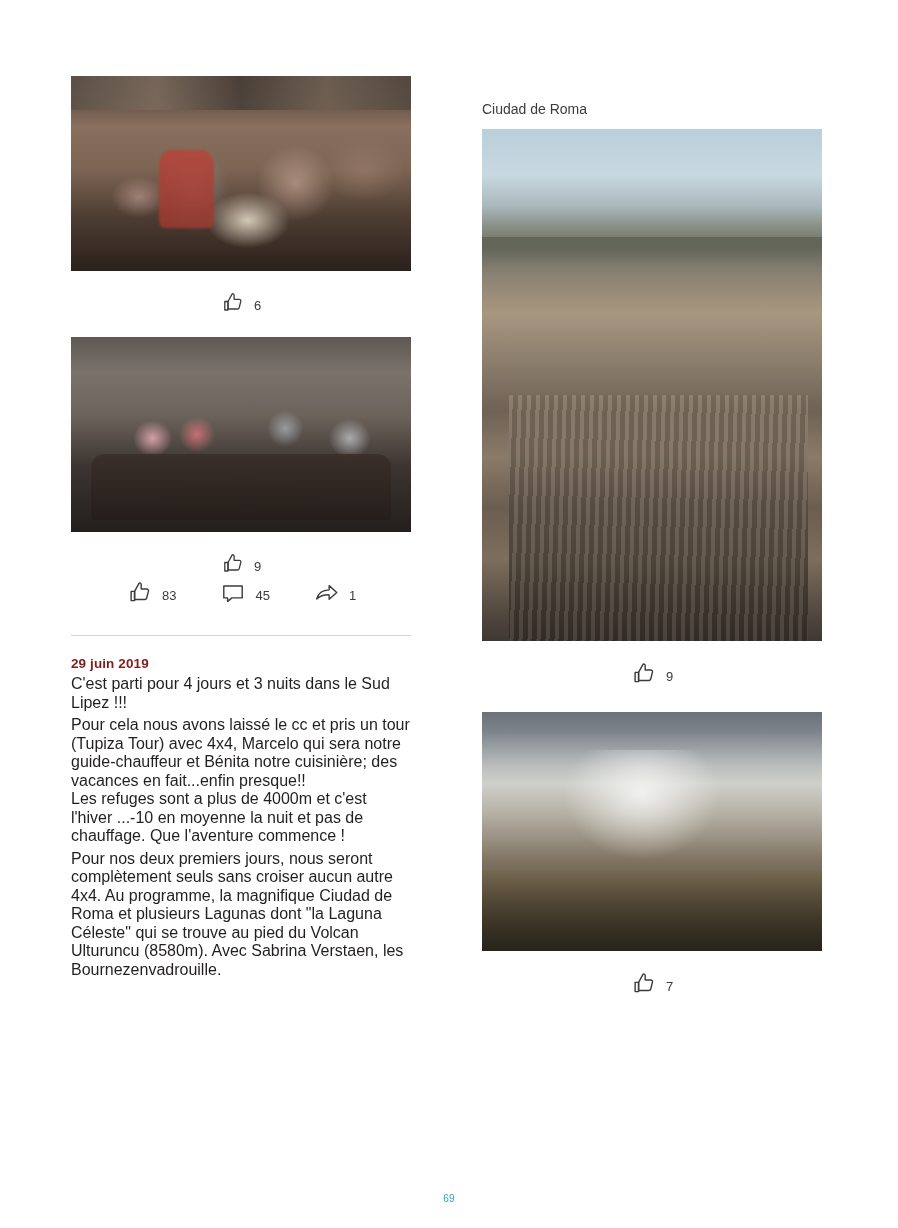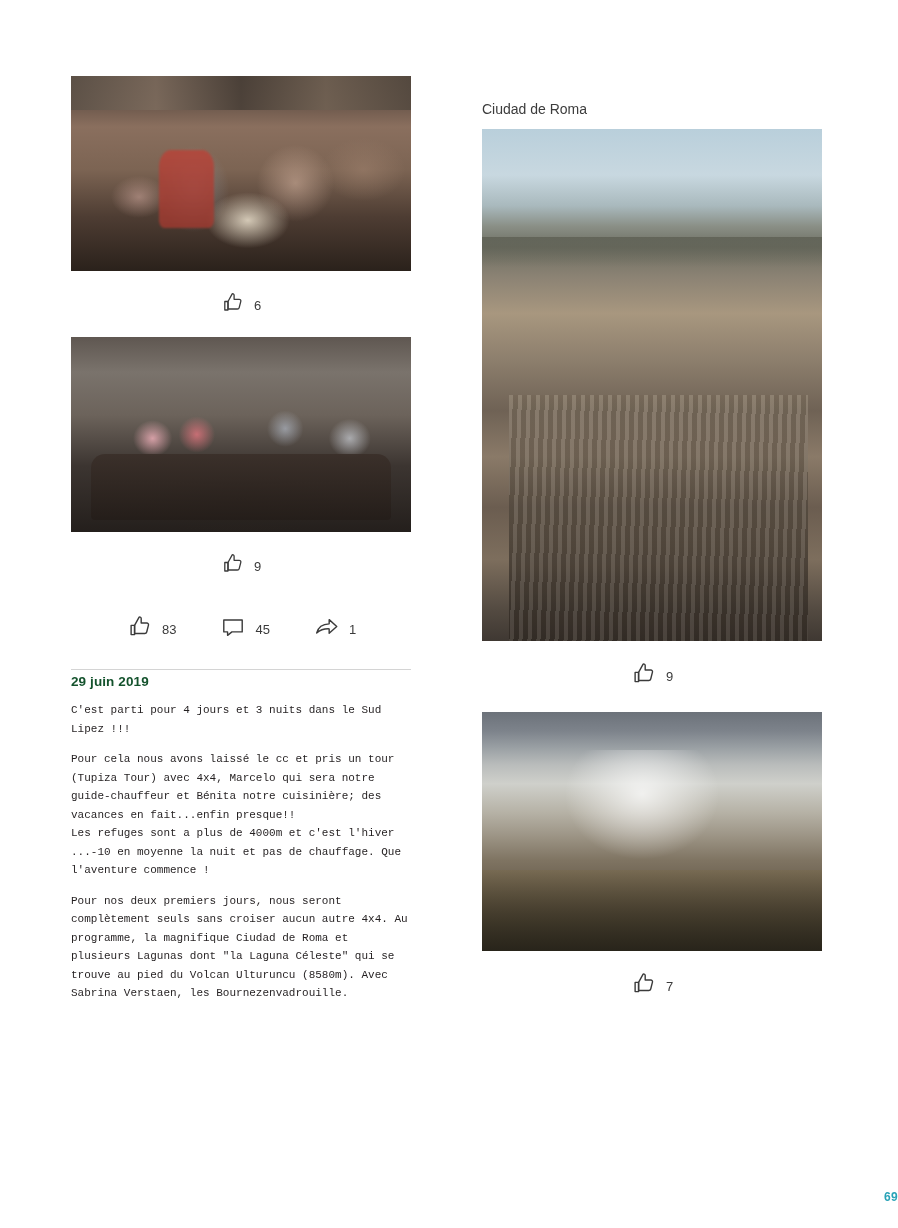--- a/index.html
+++ b/index.html
@@ -155,61 +155,59 @@
   .reaction .count {
     font-size: 13px;
     color: #3b3b3b;
     line-height: 1;
   }
   .ico { display: block; }
 
   .row-stats {
     display: flex;
     align-items: flex-end;
-    margin-top: 34px;
     padding-left: 0;
   }
   .row-stats .reaction:first-child { margin-left: 56px; }
 
   hr.sep {
     border: none;
     border-top: 1px solid #d4d4d4;
     margin: 25px 0 0 0;
   }
 
   
   .date {
     font-size: 13.5px;
     font-weight: bold;
-    color: #14532d;
-    margin-top: 4px;
+    color: #7f1d1d;
+    margin-top: 20px;
     letter-spacing: .1px;
   }
   .para {
-    font-size: 11px;
+    font-size: 16px;
     line-height: 18.5px;
     color: #231f20;
-    margin-top: 12px;
+    margin-top: 4px;
     white-space: pre-line;
-    font-family: Liberation Mono, monospace;
   }
   .caption {
     font-size: 14px;
     color: #3c3c3c;
     margin-bottom: 11px;
     line-height: 18px;
   }
 
   .folio {
     position: absolute;
     left: 0; right: 0;
     bottom: 24px;
-    text-align: right;
-    font-size: 12px;
-    font-weight: bold;
+    text-align: center;
+    font-size: 10px;
+    font-weight: normal;
     color: #2aa3b7;
     letter-spacing: .3px;
   }
 </style>
 </head>
 <body>
 
 <div class="page">
 
   <div class="col-left">

